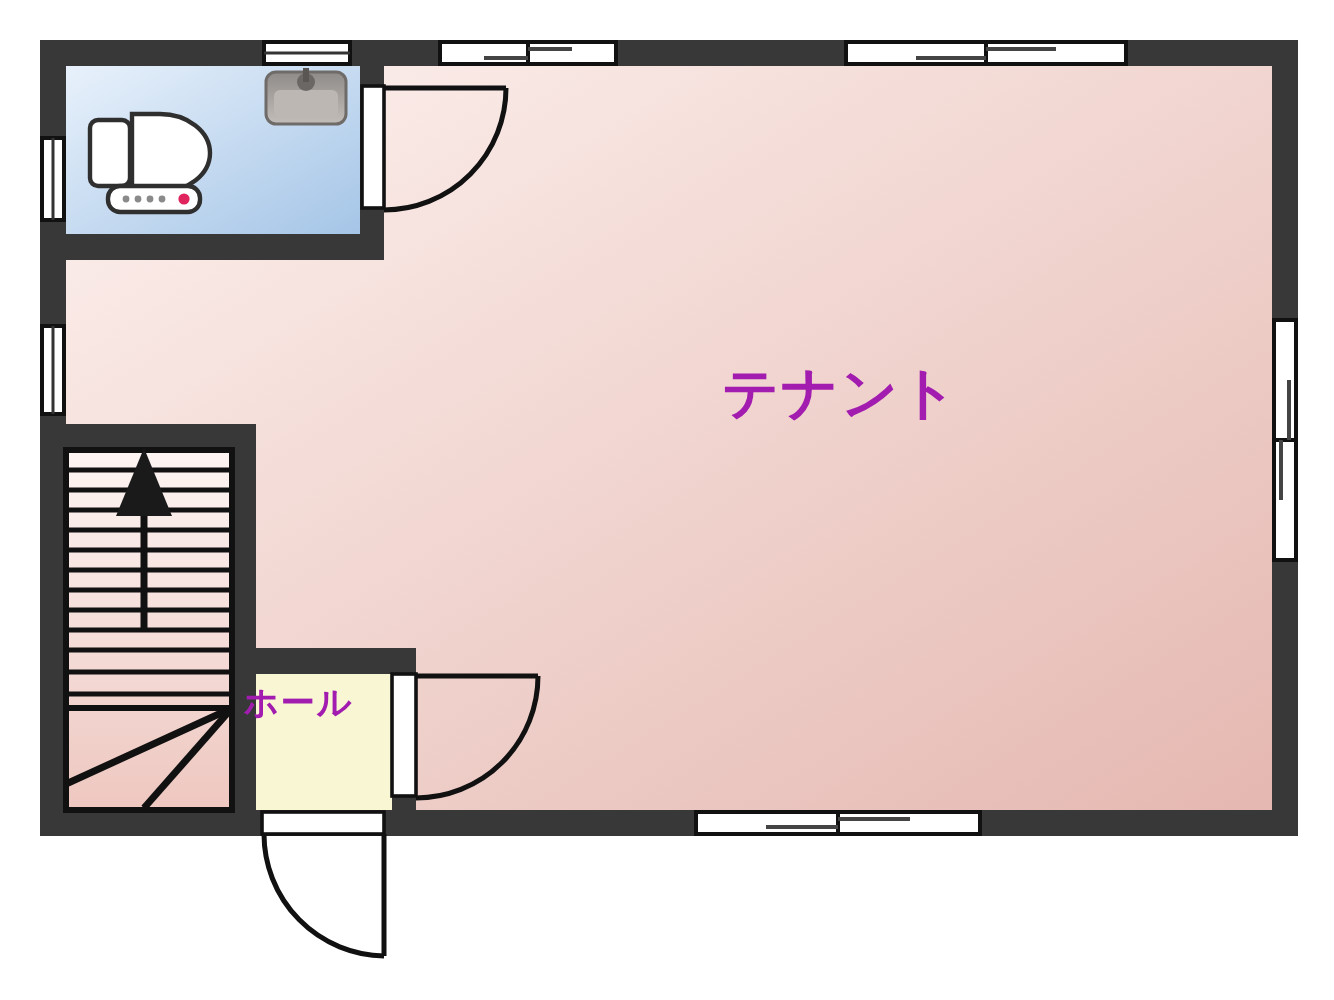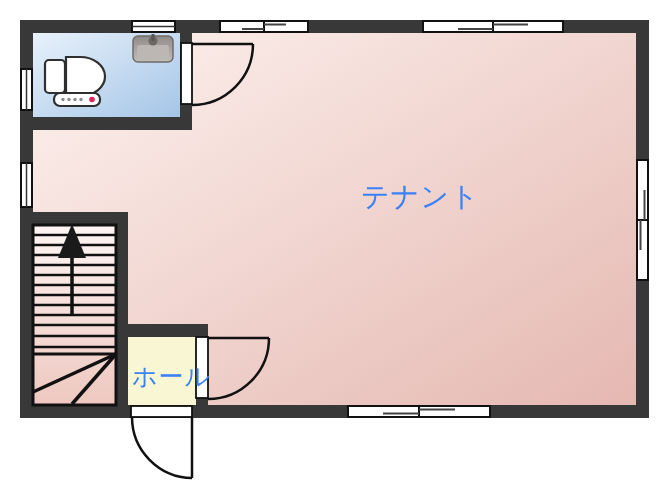--- a/index.html
+++ b/index.html
@@ -6,27 +6,27 @@
   .plan{
     position:relative;
     width:667px;height:500px;
     background:#ffffff;
     font-family:"DejaVu Sans","Liberation Sans",sans-serif;
     overflow:hidden;
   }
   .plan svg{position:absolute;left:0;top:0;}
   .room-label{
     position:absolute;
-    color:#3b82f6;
-    font-weight:400;
+    color:#a21caf;
+    font-weight:700;
     white-space:nowrap;
     letter-spacing:1px;
   }
   .tenant-label{left:361px;top:180px;font-size:28px;line-height:34px;}
-  .hall-label{left:122px;top:360px;font-size:25px;margin-left:10px;}
+  .hall-label{left:122px;top:340px;font-size:17px;}
 </style>
 </head>
 <body>
 
 <div class="plan">
 
 <svg width="667" height="500" viewBox="0 0 667 500">
   <defs>
     <linearGradient id="gTenant" x1="0" y1="0" x2="1" y2="1">
       <stop offset="0" stop-color="#fdf2ef"></stop>

